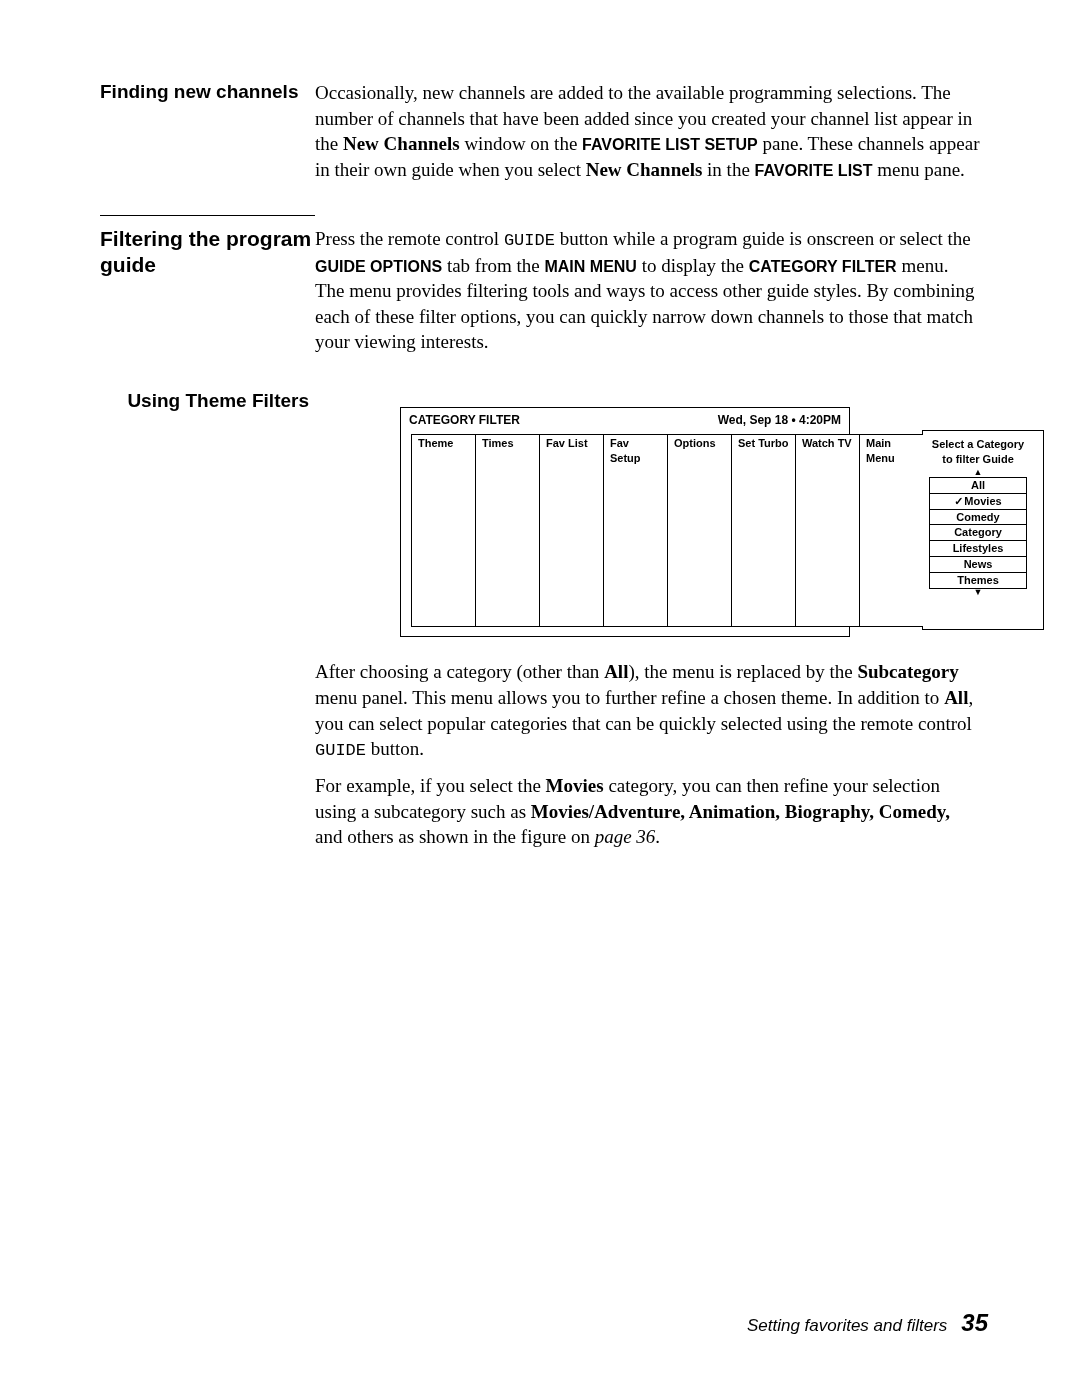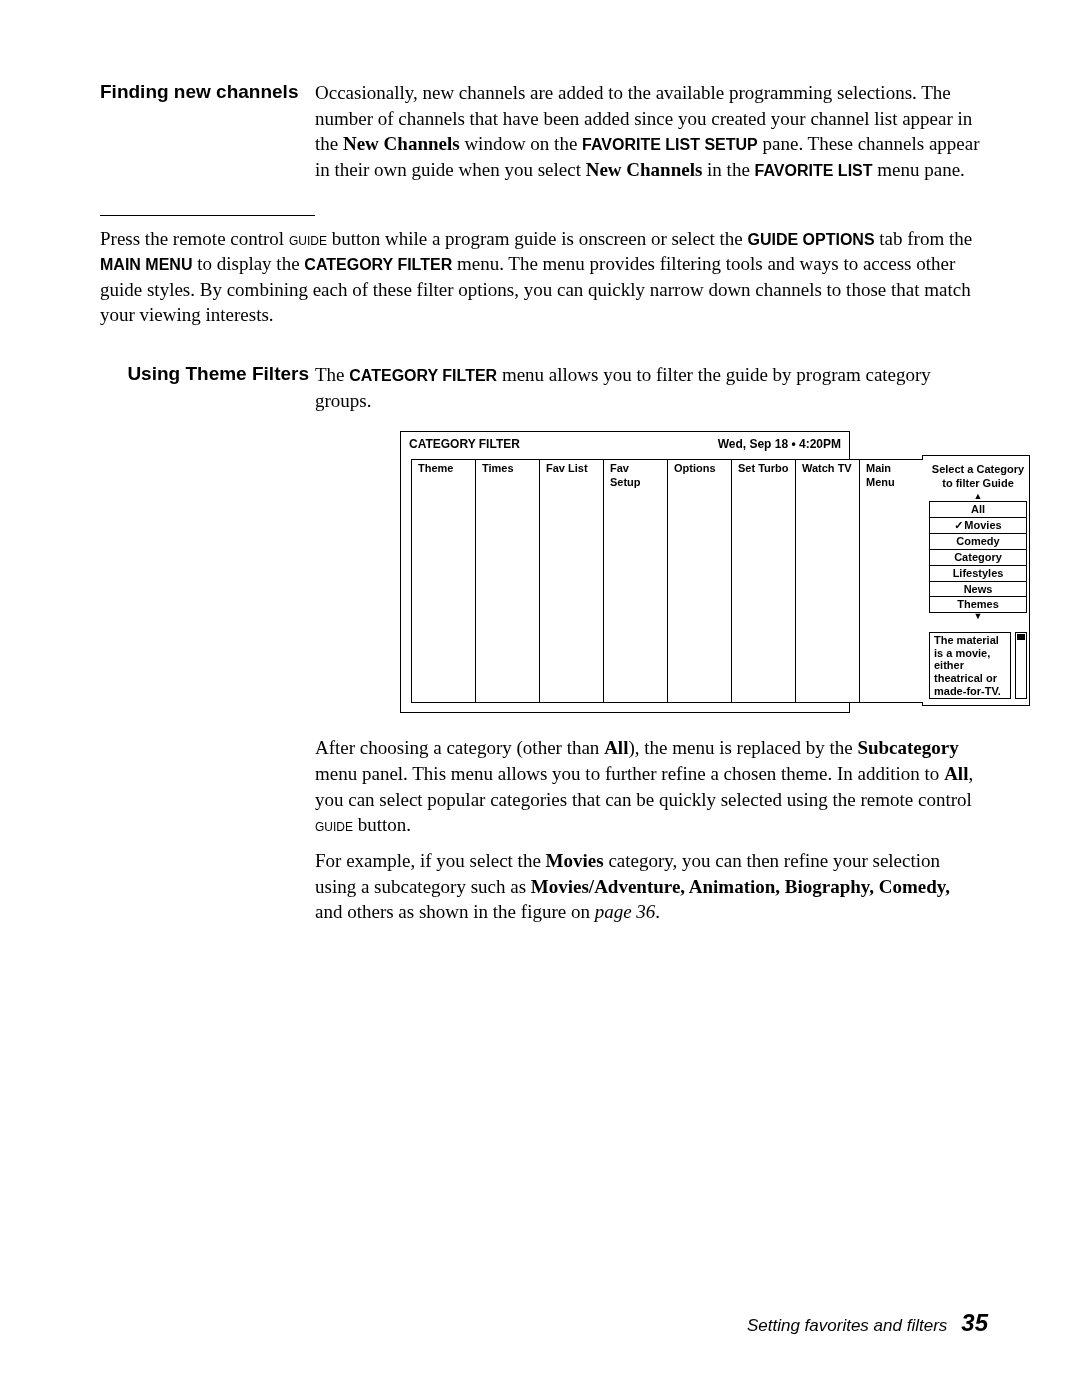--- a/index.html
+++ b/index.html
@@ -43,22 +43,22 @@
     border-top: 1.5px solid #000;
     margin: 26px 0 10px 0;
     width: 215px;
   }
   .smallcaps {
     font-family: Arial, Helvetica, sans-serif;
     font-size: 16px;
     font-weight: 700;
   }
   .guide-sans {
-    font-family: Liberation Sans, sans-serif;
-    font-size: 12px;
+    font-family: Liberation Mono, monospace;
+    font-size: 17px;
   }
   .italic-bold { font-weight: 700; }
   .italic { font-style: italic; }
 
   
   .cf-container {
     margin: 18px 0 22px 85px;
     width: 448px;
     border: 1.5px solid #000;
     background: #fff;
@@ -94,21 +94,21 @@
     box-sizing: border-box;
     z-index: 2;
   }
   .cf-tab.active {
     
   }
   .cf-panel {
     flex: 1;
     border: 1.2px solid #000;
     margin-left: -1px;
-    padding: 6px 2px 6px 6px;
+    padding: 6px 16px 6px 6px;
     min-height: 200px;
     box-sizing: border-box;
     display: flex;
     flex-direction: column;
     align-items: center;
     position: relative;
     z-index: 1;
   }
   .cf-panel-title {
     font-size: 11px;
@@ -199,33 +199,31 @@
     <div class="body-col">
       <p>
         <span>Occasionally, new channels are added to the available programming selections. The number of channels that have been added since you created your channel list appear in the </span><span class="italic-bold">New Channels</span><span> window on the </span><span class="smallcaps">FAVORITE LIST SETUP</span><span> pane. These channels appear in their own guide when you select </span><span class="italic-bold">New Channels</span><span> in the </span><span class="smallcaps">FAVORITE LIST</span><span> menu pane.</span>
       </p>
     </div>
   </div>
 
   <hr class="hr-rule">
 
   <div class="section">
+    <div class="side-col" style="font-size:21px;">Filtering the program guide</div>
     <div class="body-col">
       <p>
         <span>Press the remote control </span><span class="guide-sans">GUIDE</span><span> button while a program guide is onscreen or select the </span><span class="smallcaps">GUIDE OPTIONS</span><span> tab from the </span><span class="smallcaps">MAIN MENU</span><span> to display the </span><span class="smallcaps">CATEGORY FILTER</span><span> menu. The menu provides filtering tools and ways to access other guide styles. By combining each of these filter options, you can quickly narrow down channels to those that match your viewing interests.</span>
       </p>
     </div>
   </div>
 
   <div class="section" style="margin-top:28px;">
     <div class="side-col small" style="text-align:right; padding-right:6px; box-sizing:border-box;">Using Theme Filters</div>
     <div class="body-col">
-      <p>
-        <span>The </span><span class="smallcaps">CATEGORY FILTER</span><span> menu allows you to filter the guide by program category groups.</span>
-      </p>
 
       <div class="cf-container">
         <div class="cf-titlebar">
           <span>CATEGORY FILTER</span>
           <span>Wed, Sep 18  •  4:20PM</span>
         </div>
         <div class="cf-body">
           <div class="cf-tabs">
             <div class="cf-tab active">Theme</div>
             <div class="cf-tab">Times</div>
@@ -242,27 +240,20 @@
             <div class="cf-catlist">
               <div class="cf-cat"><span>All</span></div>
               <div class="cf-cat"><span class="check">✓</span><span>Movies</span></div>
               <div class="cf-cat"><span>Comedy</span></div>
               <div class="cf-cat"><span>Category</span></div>
               <div class="cf-cat"><span>Lifestyles</span></div>
               <div class="cf-cat"><span>News</span></div>
               <div class="cf-cat"><span>Themes</span></div>
             </div>
             <div class="cf-arrow">▼</div>
-            <div class="cf-desc">
-              <div class="cf-desc-text">
-                <span>The material is a movie, either</span><br>
-                <span>theatrical or made-for-TV.</span>
-              </div>
-              <div class="cf-scroll"></div>
-            </div>
           </div>
         </div>
       </div>
 
       <p>
         <span>After choosing a category (other than </span><span class="italic-bold">All</span><span>), the menu is replaced by the </span><span class="italic-bold">Subcategory</span><span> menu panel. This menu allows you to further refine a chosen theme. In addition to </span><span class="italic-bold">All</span><span>, you can select popular categories that can be quickly selected using the remote control </span><span class="guide-sans">GUIDE</span><span> button.</span>
       </p>
 
       <p style="margin-top:10px;">
         <span>For example, if you select the </span><span class="italic-bold">Movies</span><span> category, you can then refine your selection using a subcategory such as </span><span class="italic-bold">Movies/Adventure, Animation, Biography, Comedy,</span><span> and others as shown in the figure on </span><span class="italic">page 36</span><span>.</span>

